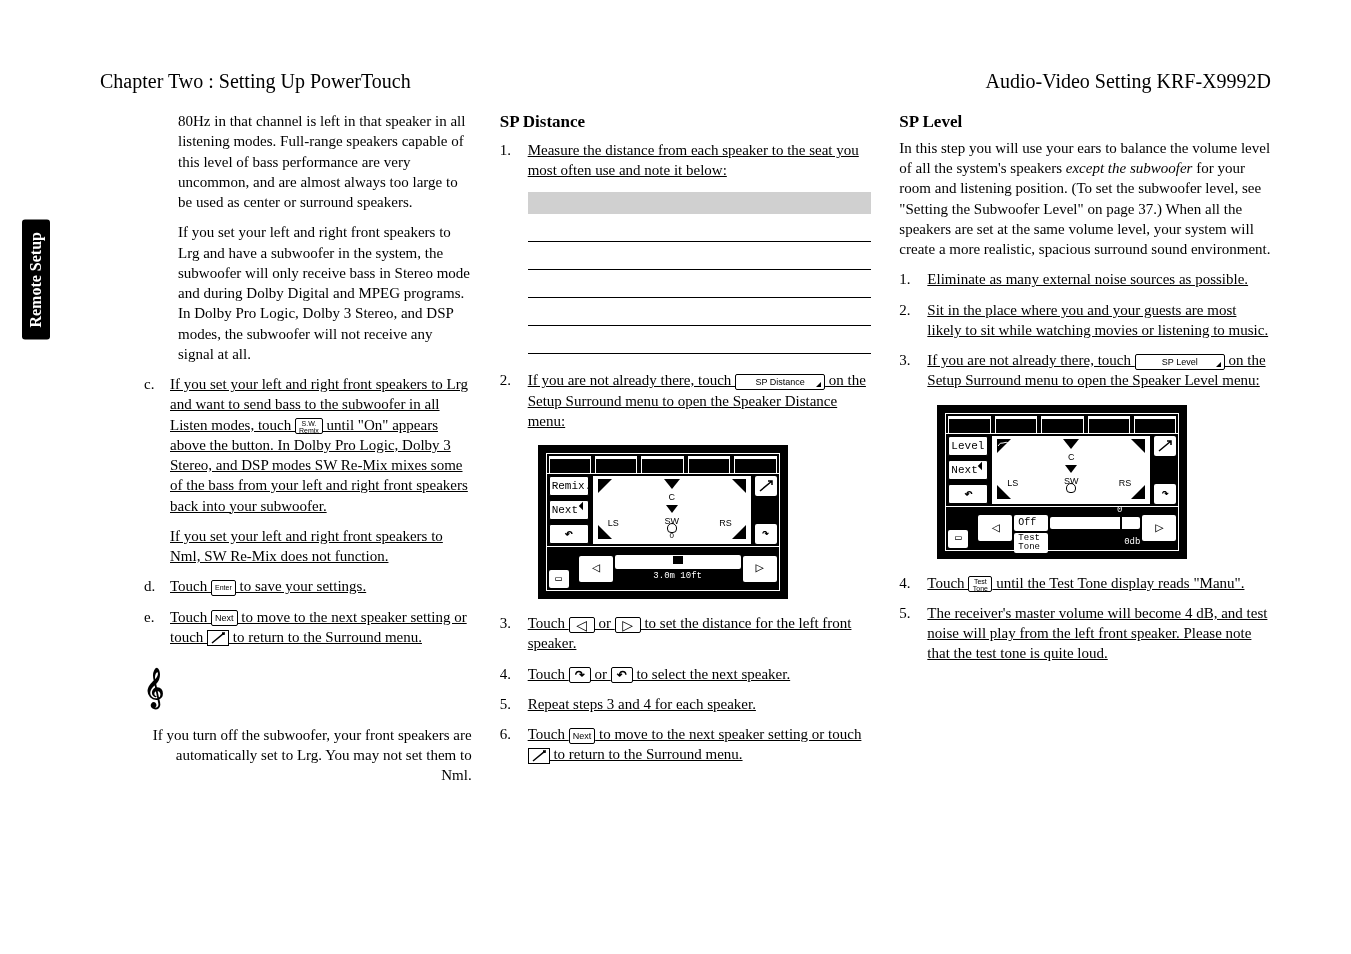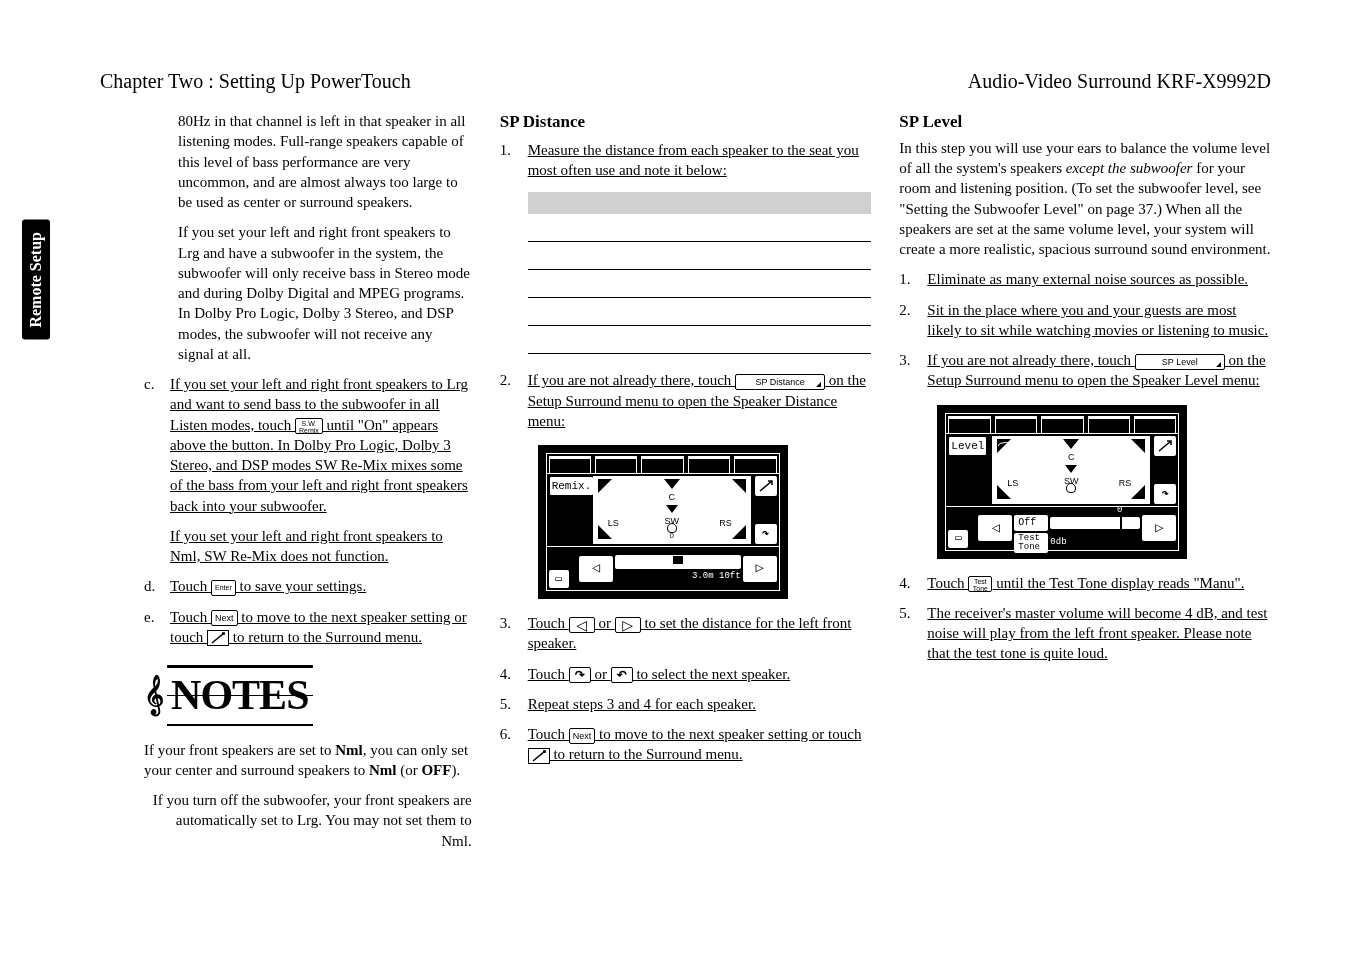--- a/index.html
+++ b/index.html
@@ -211,21 +211,21 @@
     border-left: 1px solid #fff;
     border-right: 1px solid #fff;
   }
   .tab-row .tab:last-child { margin-right: 2px; }
   .main-row {
     display: flex;
   }
   .left-labels {
     width: 44px;
     display: flex;
-    flex-direction: row;
+    flex-direction: column;
     font-size: 11px;
     color: #000;
   }
   .left-labels .lbl {
     background: #fff;
     border: 1px solid #000;
     margin: 2px;
     padding: 1px 2px;
     text-align: left;
     position: relative;
@@ -352,21 +352,21 @@
     background: #fff;
   }
   .bottom-row .center-disp .val.slider .bar {
     display: inline-block;
     width: 2px;
     height: 8px;
     background: #000;
     margin: 0;
   }
   .bottom-row .center-disp .below {
-    text-align: right;
+    text-align: center;
     color: #fff;
     font-size: 9px;
   }
   
   .col3-bottom .center-disp .grid3 {
     display: grid;
     grid-template-columns: auto 1fr;
     gap: 2px;
     align-items: center;
   }
@@ -385,21 +385,21 @@
 
 </style>
 </head>
 <body>
 
 <div class="page">
   <div class="side-tab">Remote Setup</div>
 
   <div class="header-row">
     <span>Chapter Two : Setting Up PowerTouch</span>
-    <span>Audio-Video Surround KRF-X9992D</span>
+    <span>Audio-Video Setting KRF-X9992D</span>
   </div>
 
   <div class="content">
 
     <div class="col">
       <div class="indent-block">
         <p>80Hz in that channel is left in that speaker in all listening modes. Full-range speakers capable of this level of bass performance are very uncommon, and are almost always too large to be used as center or surround speakers.</p>
         <p>If you set your left and right front speakers to Lrg and have a subwoofer in the system, the subwoofer will only receive bass in Stereo mode and during Dolby Digital and MPEG programs. In Dolby Pro Logic, Dolby 3 Stereo, and DSP modes, the subwoofer will not receive any signal at all.</p>
       </div>
 
@@ -430,26 +430,22 @@
                 <svg viewBox="0 0 14 12">
                   <path d="M1 11 L13 1 L11 1 L13 1 L13 3" stroke="#000" stroke-width="1.5" fill="none"></path>
                 </svg>
               </span><span> to return to the Surround menu.</span>
           </p>
         </div>
       </div>
 
       <div class="notes-img">
         <span class="treble">𝄞</span>
-          <span class="word">NOTES</span>
-      </div>
-
-      <p style="padding-left:44px;">
-        <span>If your front speakers are set to </span><span class="bold">Nml</span><span>, you can only set your center and surround speakers to </span><span class="bold">Nml</span><span> (or </span><span class="bold">OFF</span><span>).</span>
-      </p>
+      </div>
+
       <p style="padding-left:44px;text-align:right;">If you turn off the subwoofer, your front speakers are automatically set to Lrg. You may not set them to Nml.</p>
     </div>
 
     <div class="col">
       <p class="section-heading">SP Distance</p>
 
       <div class="list-item top">
         <div class="marker">1.</div>
         <div class="body">Measure the distance from each speaker to the seat you most often use and note it below:</div>
       </div>
@@ -624,21 +620,21 @@
               <div class="bbtn home">▭</div>
               <div class="bbtn arr">◁</div>
               <div class="center-disp">
                 <div class="top-o">0</div>
                 <div class="grid3">
                   <div class="label-box" style="width:34px;">Off</div>
                   <div class="val slider" style="height:12px;position:relative;">
                     <div style="position:absolute;right:20%;top:0;bottom:0;width:2px;background:#000;"></div>
                   </div>
                   <div class="label-box" style="width:34px;line-height:9px;font-size:9px;">Test<br>Tone</div>
-                  <div class="below" style="font-family:'Courier New';color:#fff;text-align:left;">0db</div>
+                  <div class="below" style="font-family:'Courier New';color:#fff;text-align:right;">0db</div>
                 </div>
               </div>
               <div class="bbtn arr">▷</div>
             </div>
           </div>
         </div>
       </div>
 
       <div class="list-item top">
         <div class="marker">4.</div>

